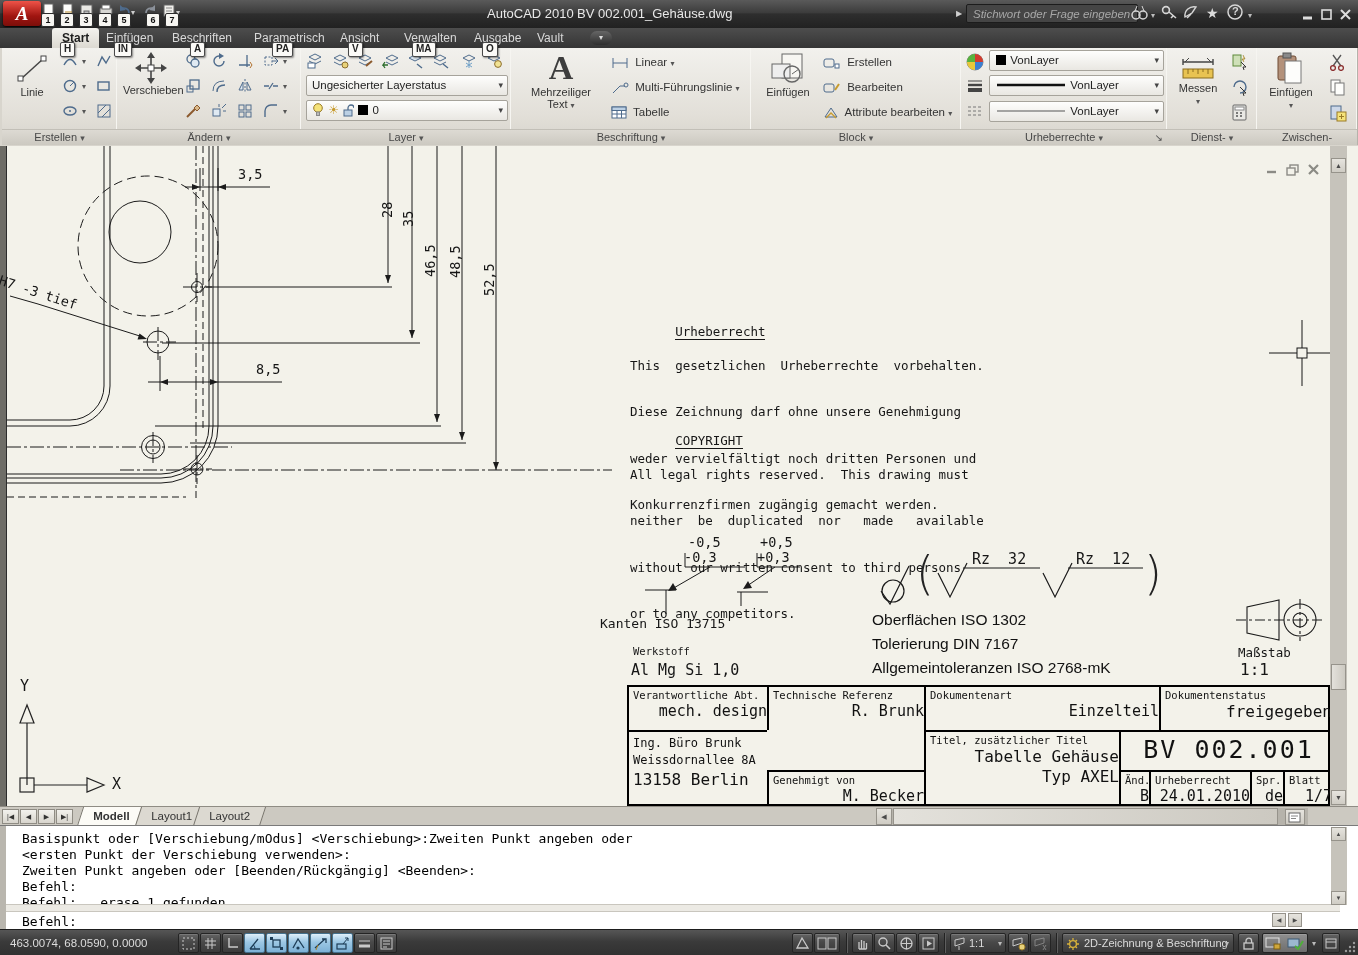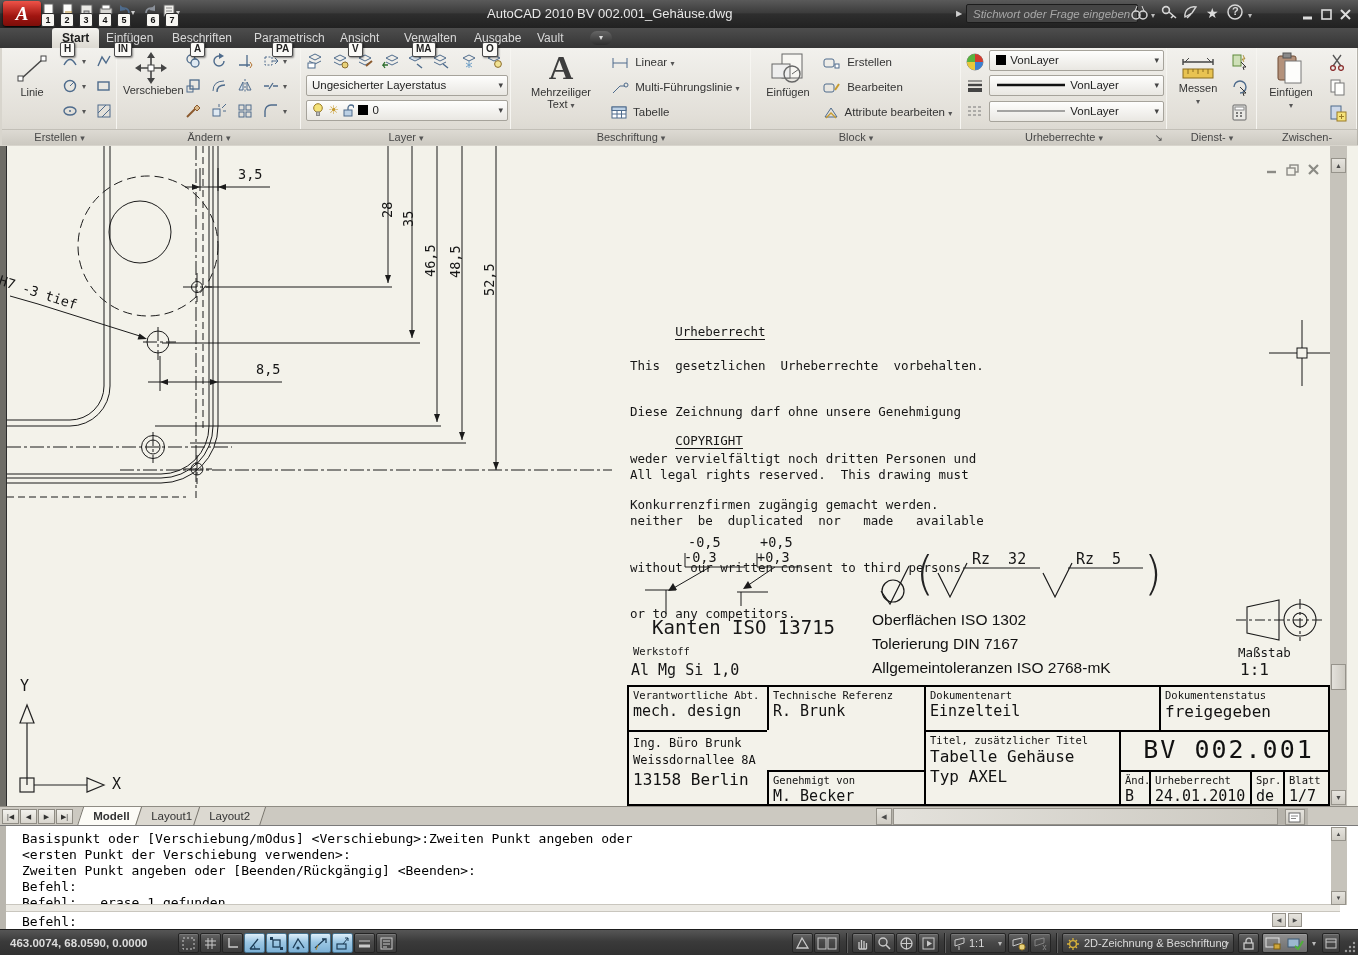--- a/index.html
+++ b/index.html
@@ -60,21 +60,21 @@
   .cpblock{position:absolute;font-family:"DejaVu Sans Mono",monospace;font-size:12.5px;color:#161616;
     line-height:15.5px;white-space:pre;}
   .cpblock .ttl{display:inline-block;border-bottom:1px solid #161616;margin-bottom:2px;}
   .std{position:absolute;font-size:15.5px;color:#111;line-height:24px;}
   .paren{position:absolute;font-family:"DejaVu Sans",sans-serif;font-weight:200;font-size:46px;color:#222;}
   
   #tblock{position:absolute;left:627px;top:539px;width:703px;height:121px;border:2px solid #000;box-sizing:border-box;}
   .tbc{position:absolute;box-sizing:border-box;overflow:hidden;}
   .bl{border-left:2px solid #000;} .bt{border-top:2px solid #000;}
   .tl{display:block;font-family:"DejaVu Sans Mono",monospace;font-size:10.5px;color:#111;padding:2px 0 0 4px;white-space:nowrap;}
-  .tv{display:block;font-family:"DejaVu Sans Mono",monospace;font-size:15px;color:#111;padding:1px 0 0 4px;white-space:nowrap;}
+  .tv{display:block;font-family:"DejaVu Sans Mono",monospace;font-size:15px;color:#111;padding:1px 0 0 4px;white-space:nowrap;text-align:right;}
   
   .scrollv{position:absolute;background:#c6c3bb;}
   .scbtn{position:absolute;background:linear-gradient(#e6e4de,#cfccc4);border:1px solid #96938b;
     text-align:center;color:#4a4a4a;box-sizing:border-box;}
   .scthumb{position:absolute;background:linear-gradient(90deg,#e3e1db,#ccc9c1);border:1px solid #96938b;box-sizing:border-box;}
   
   #layoutbar{position:absolute;left:0;top:806px;width:1358px;height:19px;background:#ccc9c1;border-top:1px solid #8f8c84;}
   .navb{position:absolute;top:2px;width:17px;height:15px;background:linear-gradient(#f2f1ed,#d8d5cd);
     border:1px solid #8f8c84;font-size:7px;text-align:center;line-height:14px;color:#333;box-sizing:border-box;}
   .ltab{position:absolute;top:0px;height:18px;line-height:18px;padding:0 12px;font-size:11.5px;color:#333;
@@ -86,21 +86,21 @@
   .cline{position:absolute;left:22px;font-family:"DejaVu Sans Mono",monospace;font-size:13px;color:#000;white-space:pre;}
   .cmdgrip{position:absolute;left:0;top:0;width:6px;height:104px;background:#b9b6ae;}
   .cmdsplit{position:absolute;left:6px;right:18px;top:78px;height:6px;background:#eceae4;border-top:1px solid #c9c6be;border-bottom:1px solid #c9c6be;}
   
   #statusbar{position:absolute;left:0;top:929px;width:1358px;height:26px;
     background:linear-gradient(#565656,#3a3a3a 45%,#303030);border-top:1px solid #1d1d1d;color:#d9d9d9;}
   .sb{position:absolute;top:3px;width:21px;height:20px;border:1px solid #242424;border-radius:2px;
     background:linear-gradient(#646464,#494949 45%,#3b3b3b);box-shadow:inset 0 1px 0 rgba(255,255,255,.14);box-sizing:border-box;}
   .sb.on{background:linear-gradient(#dcedf9,#9cc7e4 45%,#7db1d6);border-color:#44708c;}
   .sb svg{position:absolute;left:2px;top:2px;}
-  .sbtext{position:absolute;top:7px;font-size:11.5px;color:#dcdcdc;white-space:nowrap;font-weight:bold;}
+  .sbtext{position:absolute;top:7px;font-size:11.5px;color:#dcdcdc;white-space:nowrap;}
   .sep{position:absolute;top:3px;width:1px;height:20px;background:#222;box-shadow:1px 0 0 #5e5e5e;}
 </style>
 </head>
 <body>
 
 <div id="app">
 
   <div id="titlebar">
     <div class="logo">A</div>
     <span class="logo-dd">▾</span>
@@ -704,27 +704,27 @@
       <div>neither  be  duplicated  nor   made   available</div>
       <div>without our written consent to third persons</div>
       <div>or to any competitors.</div>
     </div>
 
     <span class="dim" style="left:688px;top:388px">-0,5</span>
     <span class="dim" style="left:684px;top:403px">-0,3</span>
     <span class="dim" style="left:760px;top:388px">+0,5</span>
     <span class="dim" style="left:757px;top:403px">+0,3</span>
 
-    <span class="dim" style="left:652px;top:470px;font-size:19px">Kanten ISO 13715</span>
+    <span class="dim" style="left:600px;top:470px;font-size:13px">Kanten ISO 13715</span>
     <span class="dim" style="left:633px;top:499px;font-size:10.5px">Werkstoff</span>
     <span class="dim" style="left:631px;top:515px;font-size:15px">Al Mg Si 1,0</span>
 
     <span class="paren" style="left:916px;top:400px">(</span>
     <span class="dim" style="left:972px;top:404px;font-size:15px">Rz  32</span>
-    <span class="dim" style="left:1076px;top:404px;font-size:15px">Rz  5</span>
+    <span class="dim" style="left:1076px;top:404px;font-size:15px">Rz  12</span>
     <span class="paren" style="left:1144px;top:400px">)</span>
 
     <div class="std" style="left:872px;top:462px">
       <div>Oberflächen ISO 1302</div>
       <div>Tolerierung DIN 7167</div>
       <div>Allgemeintoleranzen ISO 2768-mK</div>
     </div>
 
     <span class="dim" style="left:1238px;top:499px;font-size:12.5px">Maßstab</span>
     <span class="dim" style="left:1240px;top:514px;font-size:16px">1:1</span>

